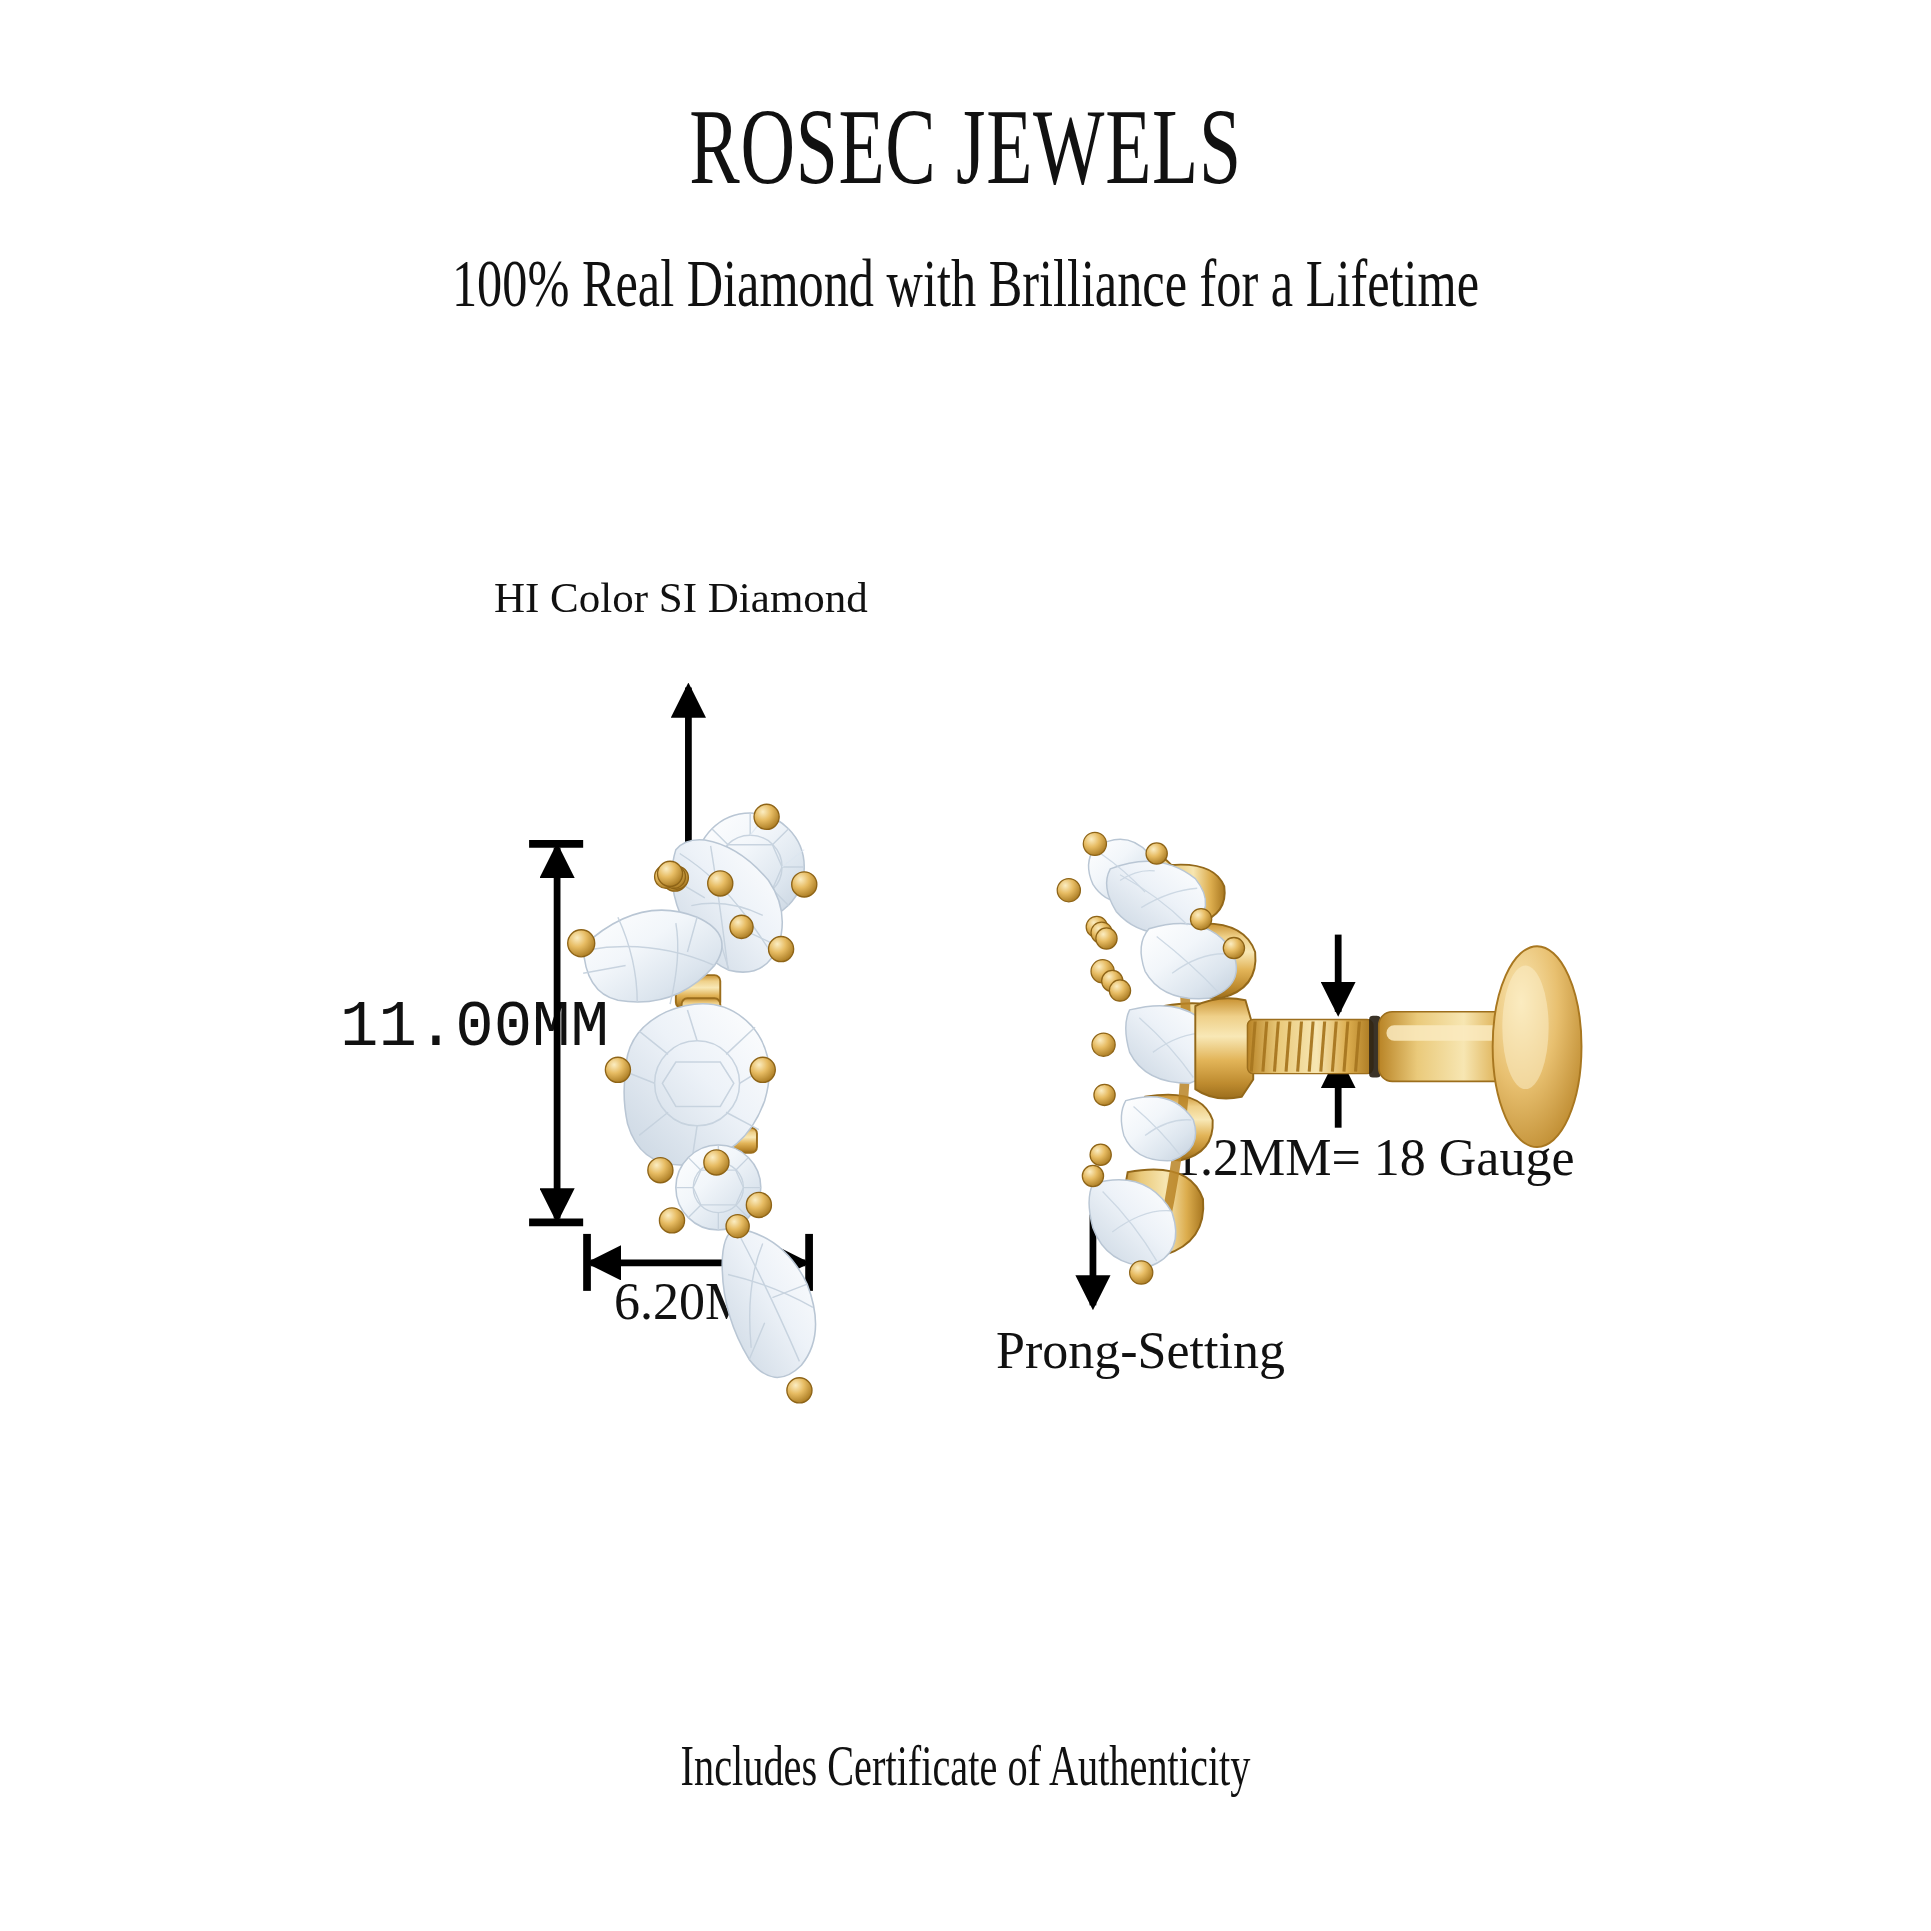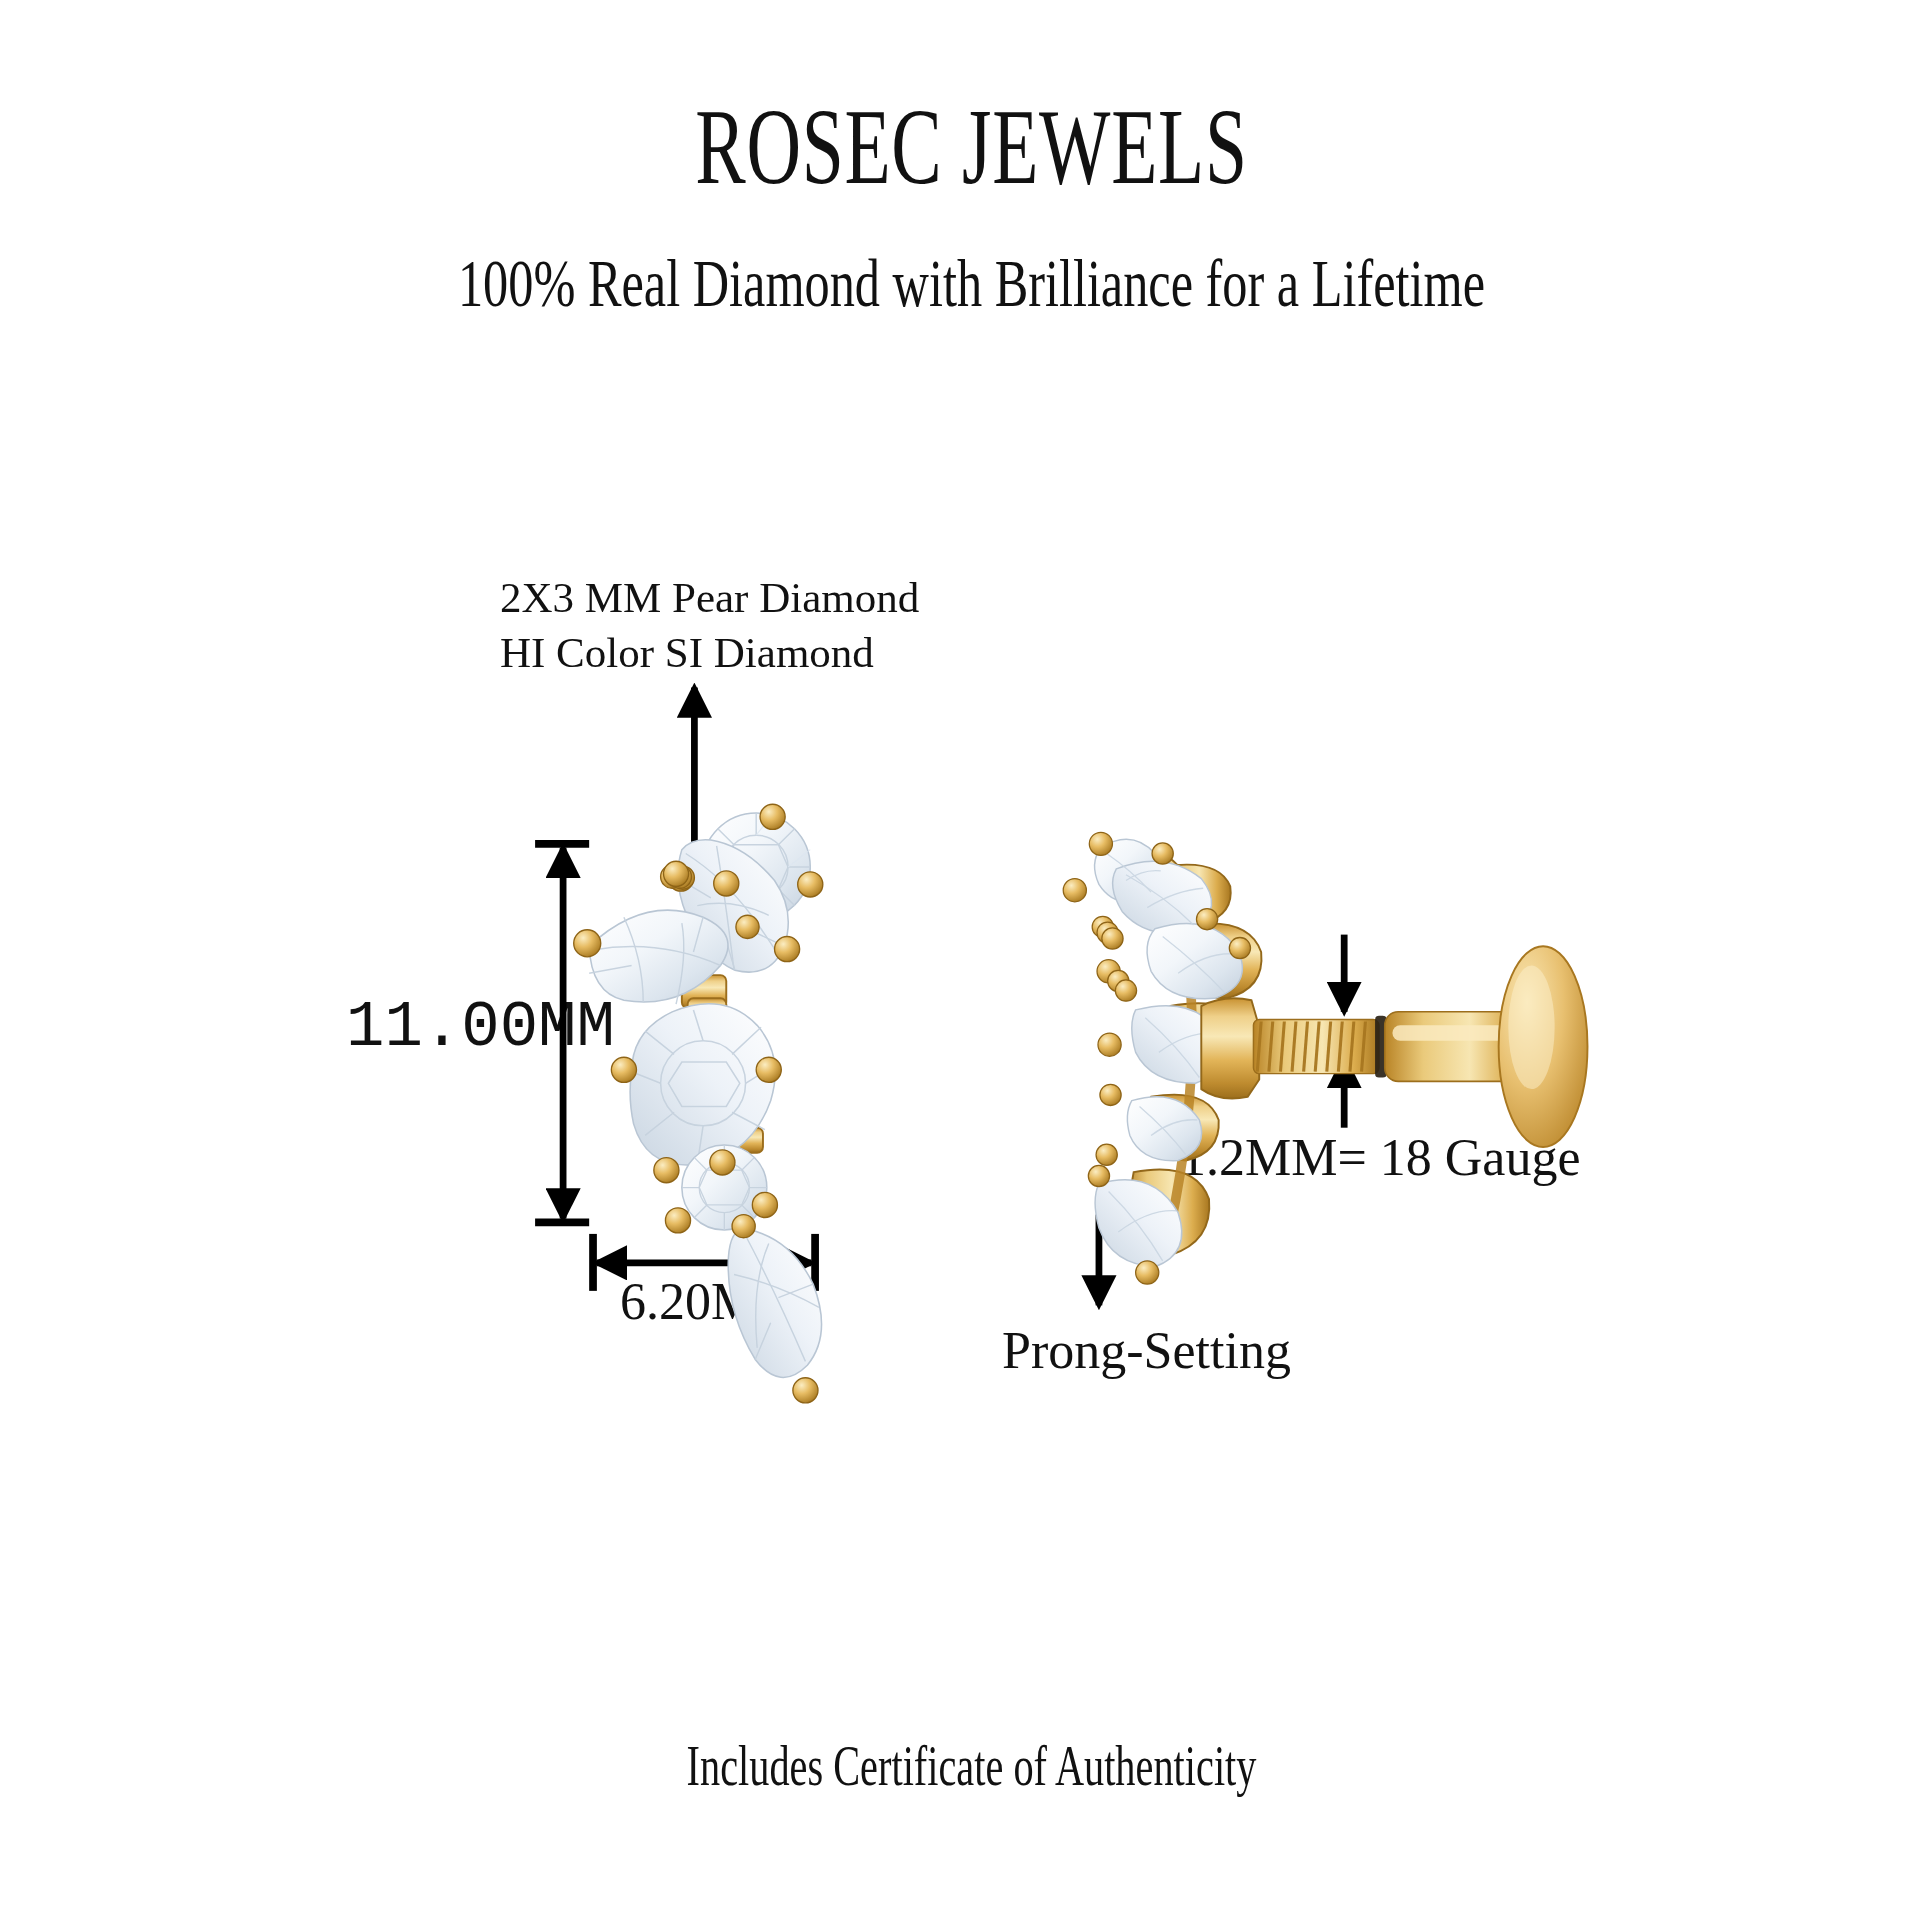--- a/index.html
+++ b/index.html
@@ -4,21 +4,21 @@
 <style>
   html,body{margin:0;padding:0;}
   body{
     width:1931px;height:1931px;
     background:#ffffff;
     font-family:"Liberation Serif", serif;
     color:#111111;
     overflow:hidden;
     position:relative;
   }
-  .stage{position:absolute;left:6px;top:0;width:1672px;height:1931px;}
+  .stage{position:absolute;left:0;top:0;width:1672px;height:1931px;}
 
   
   .brand-title{
     position:absolute;left:0;top:93px;width:1931px;
     text-align:center;
     font-size:108px;
     line-height:108px;
     letter-spacing:1px;
     font-family:"Liberation Serif", serif;
     transform:scaleX(0.70);
@@ -82,21 +82,20 @@
 </style>
 </head>
 <body>
 
 <div class="stage">
 
   <div class="brand-title">ROSEC JEWELS</div>
   <div class="brand-sub">100% Real Diamond with Brilliance for a Lifetime</div>
 
   <div class="callout-stone">
-    <div>2X3 MM Pear Diamond</div>
     <div>HI Color SI Diamond</div>
   </div>
 
   <div class="label-height">11.00MM</div>
   <div class="label-width">6.20MM</div>
   <div class="label-gauge">1.2MM= 18 Gauge</div>
   <div class="label-prong">Prong-Setting</div>
 
   <div class="footer-note">Includes Certificate of Authenticity</div>
 

